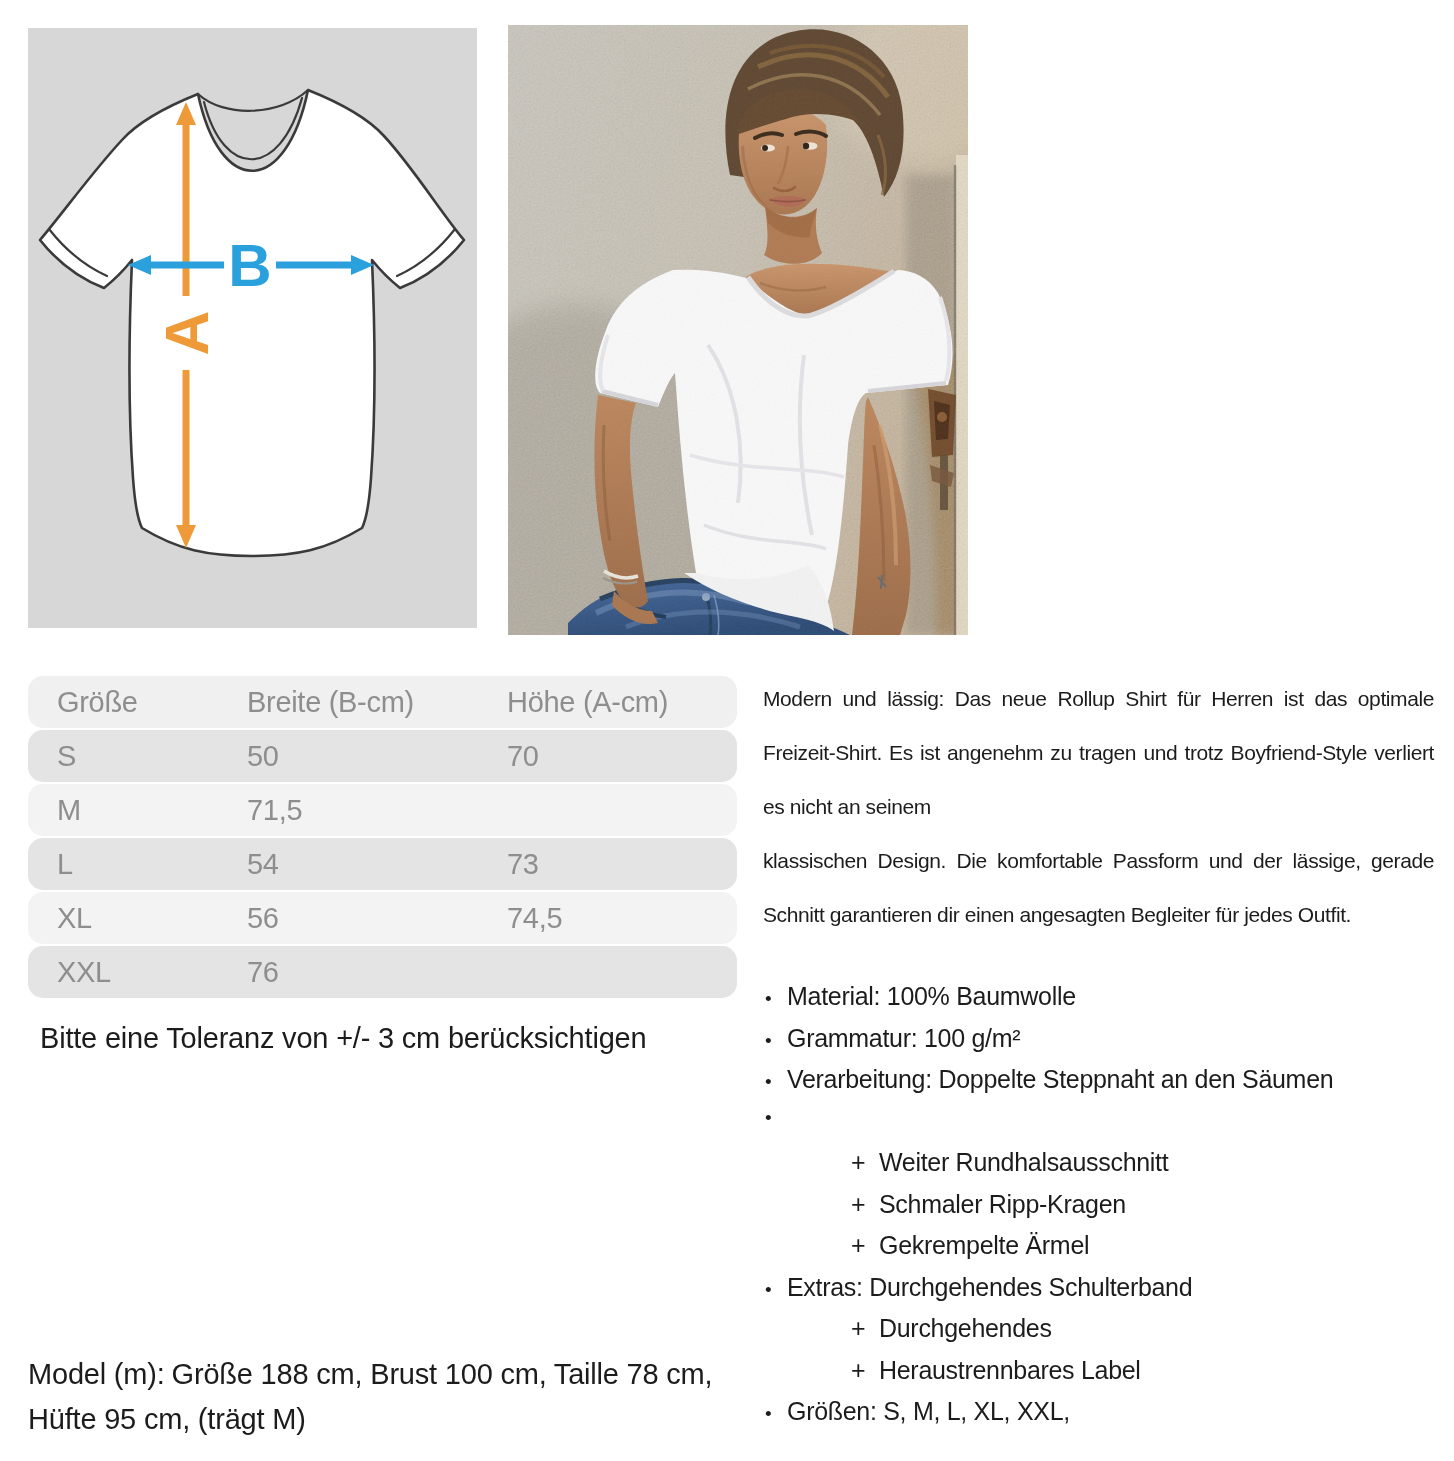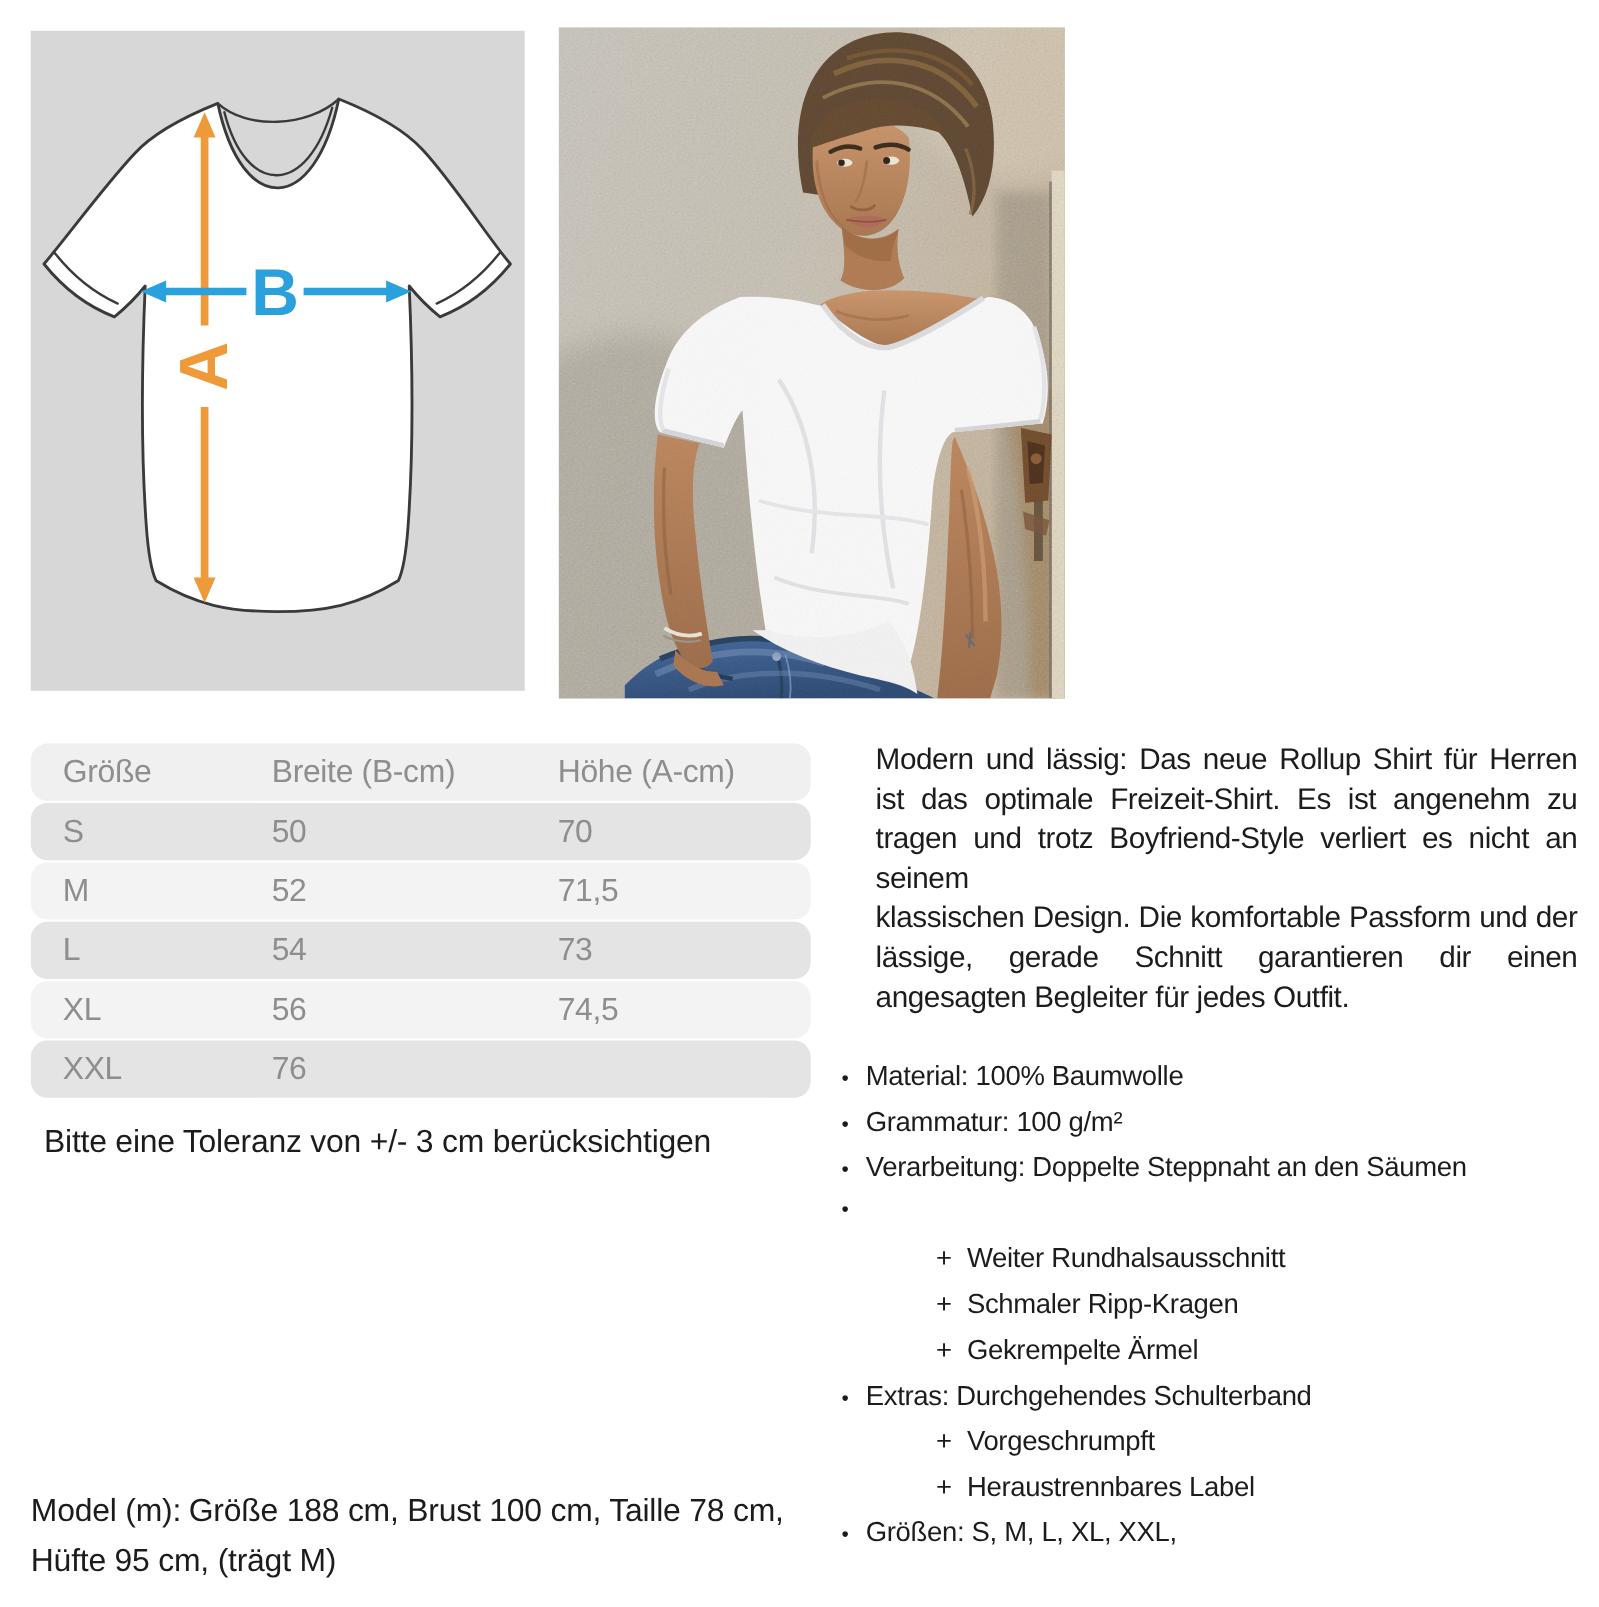--- a/index.html
+++ b/index.html
@@ -41,22 +41,22 @@
   #size-rows .t-row:nth-child(odd){background:var(--table-row-dark);}
   #size-rows .t-row:nth-child(even){background:var(--table-row-light);}
   
   .tolerance{position:absolute;left:28px;top:1022px;width:720px;
     font-size:29px;letter-spacing:-0.2px;margin-left:12px;}
   .model-info{position:absolute;left:28px;top:1352px;width:720px;
     font-size:29px;line-height:45px;letter-spacing:-0.2px;}
   .model-info .model-label{font-weight:normal;margin-right:7px;}
   
   .right-col{position:absolute;left:763px;top:672px;width:671px;}
-  .desc-par{font-size:27px;line-height:36px;text-align:justify;
-    letter-spacing:-0.4px;margin-left:33px;}
+  .desc-par{font-size:21px;line-height:54px;text-align:justify;
+    letter-spacing:-0.4px;}
   .feature-list{margin-top:40px;}
   .list-item{display:flex;align-items:baseline;min-height:41.5px;
     font-size:25px;letter-spacing:-0.3px;}
   .list-item .marker{flex:0 0 24px;text-align:left;font-size:19px;
     padding-left:2px;}
   .list-item.plus{padding-left:88px;}
   .list-item.plus .marker{flex:0 0 28px;font-size:25px;padding-left:0;}
 </style>
 </head>
 <body>
@@ -270,21 +270,20 @@
   </div>
   <div id="size-rows">
   <div class="t-row">
     <span>S</span>
     <span>50</span>
     <span>70</span>
   </div>
 
   <div class="t-row">
     <span>M</span>
-    <span>52</span>
     <span>71,5</span>
   </div>
 
   <div class="t-row">
     <span>L</span>
     <span>54</span>
     <span>73</span>
   </div>
 
   <div class="t-row">
@@ -344,21 +343,21 @@
     <span class="item-text">Gekrempelte Ärmel</span>
   </div>
 
   <div class="list-item">
     <span class="marker">•</span>
     <span class="item-text">Extras: Durchgehendes Schulterband</span>
   </div>
 
   <div class="list-item plus">
     <span class="marker">+</span>
-    <span class="item-text">Vorgeschrumpft</span>
+    <span class="item-text">Durchgehendes</span>
   </div>
 
   <div class="list-item plus">
     <span class="marker">+</span>
     <span class="item-text">Heraustrennbares Label</span>
   </div>
 
   <div class="list-item">
     <span class="marker">•</span>
     <span class="item-text">Größen:  S, M, L, XL, XXL,</span>

